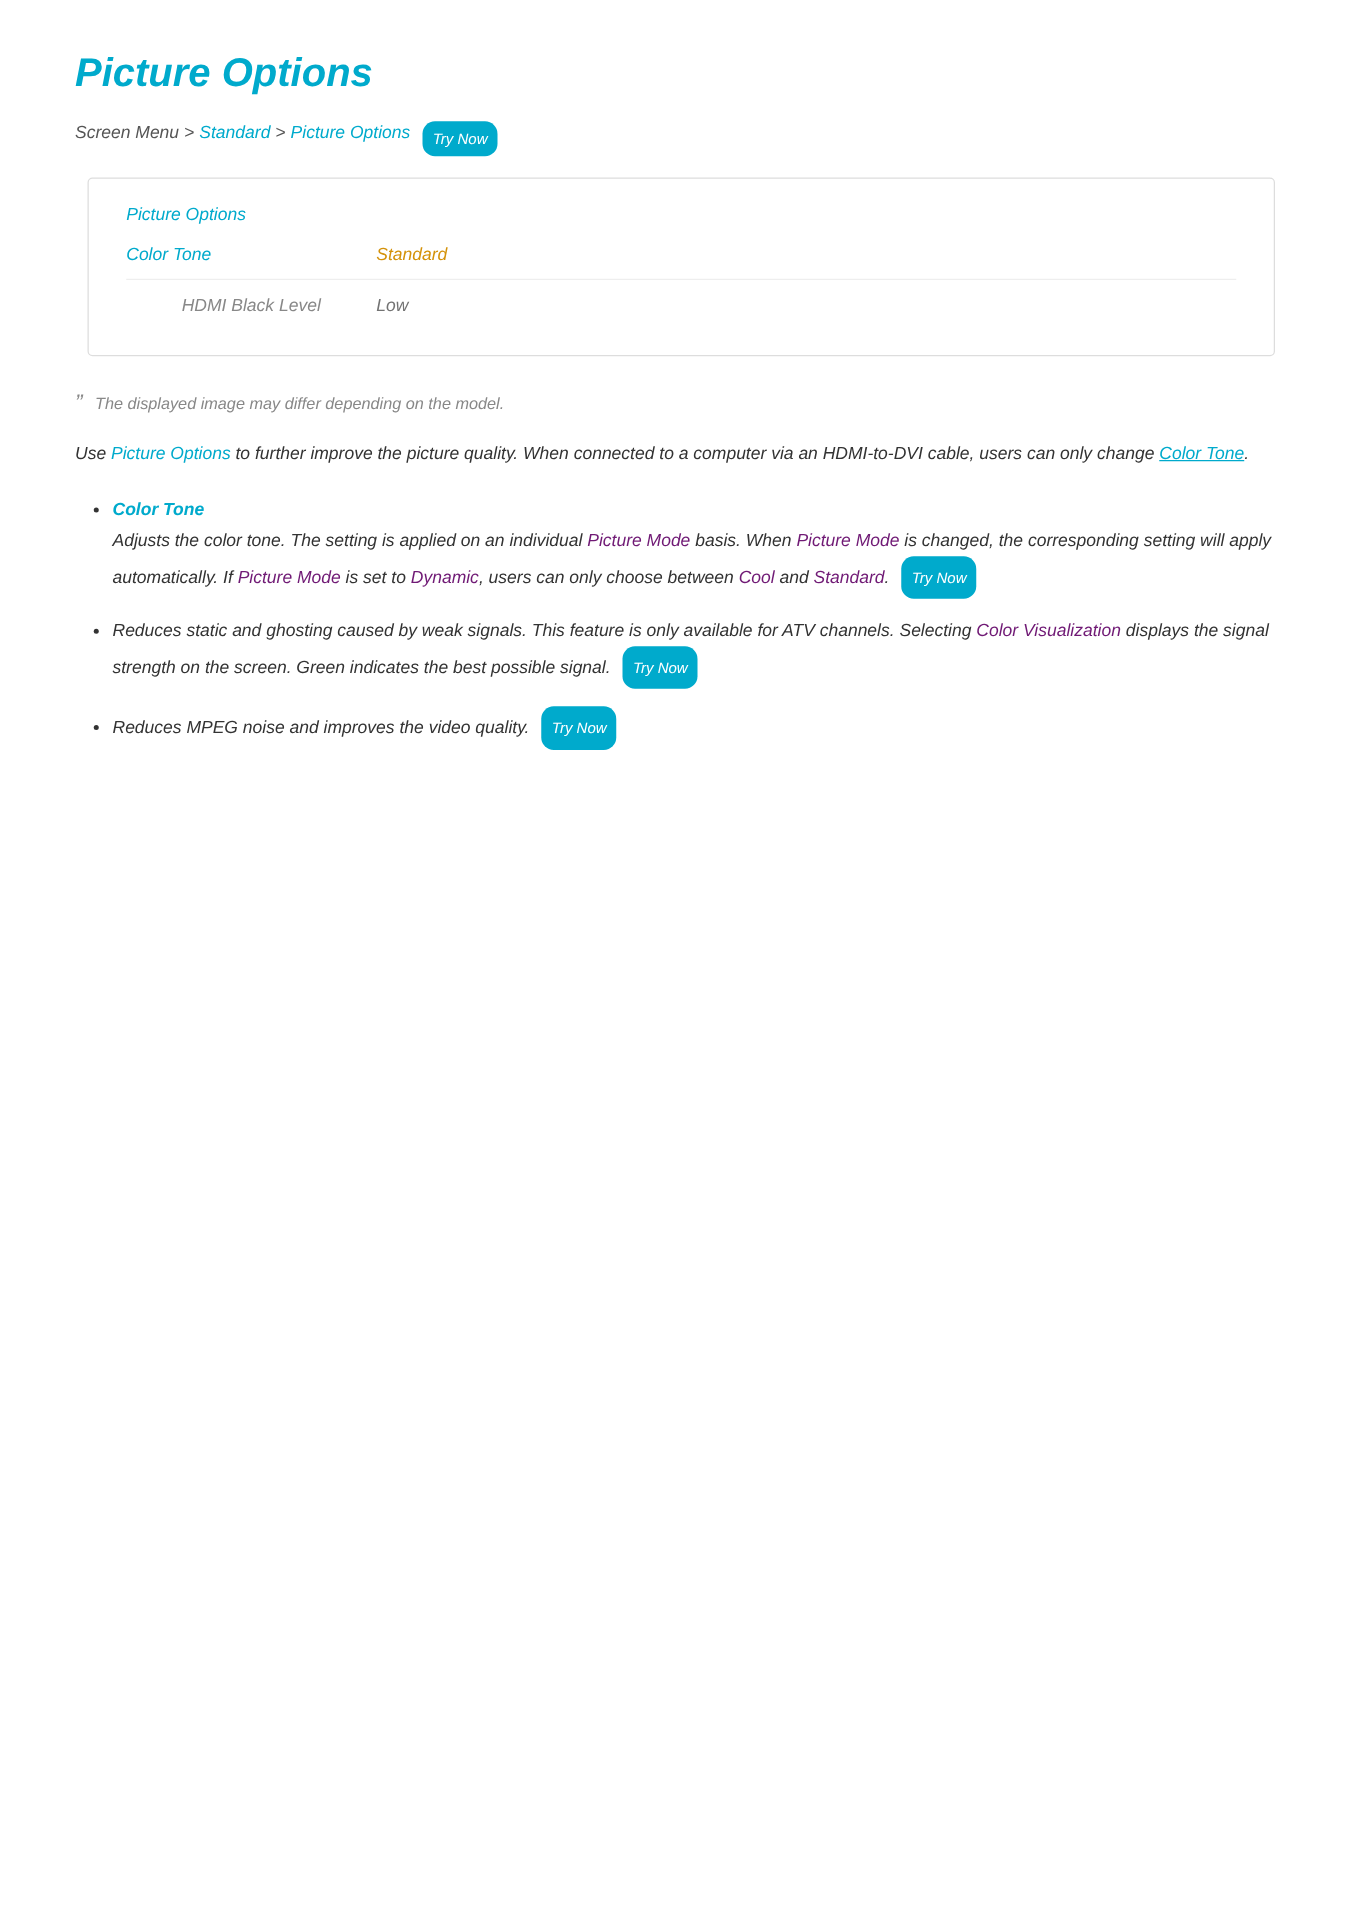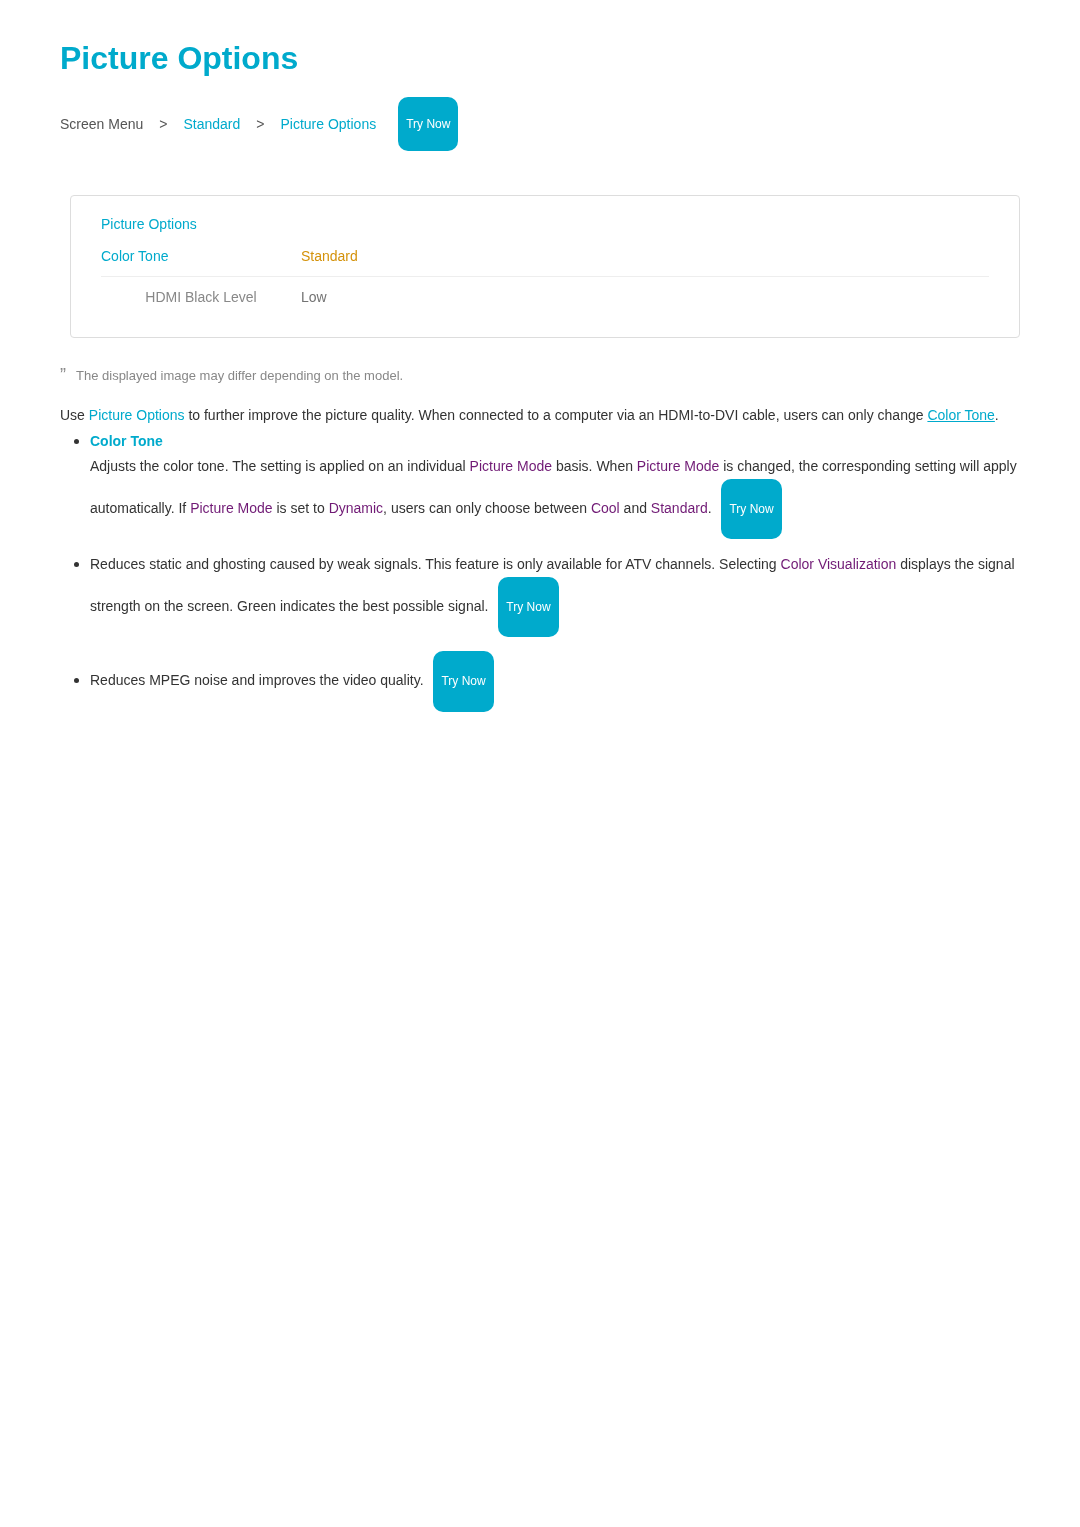--- a/index.html
+++ b/index.html
@@ -1,18 +1,19 @@
 <!DOCTYPE html>
 <html><head>
   <meta charset="utf-8">
   <style>
     * {
       margin: 0;
       padding: 0;
       box-sizing: border-box;
+      font-style: italic;
     }
 
     body {
       background: #ffffff;
       font-family: Arial, sans-serif;
       font-size: 15px;
       color: #333333;
       padding: 40px 60px;
       max-width: 1080px;
     }
@@ -20,39 +21,39 @@
     h1.page-title {
       color: #00aacc;
       font-size: 32px;
       font-weight: bold;
       margin-bottom: 20px;
     }
 
     .breadcrumb {
       font-size: 14px;
       color: #555;
-      margin-bottom: 44px;
+      margin-bottom: 17px;
       display: flex;
-      align-items: center;
-      gap: 16px;
+      align-items: flex-start;
+      gap: 4px;
     }
 
     .breadcrumb .link {
       color: #00aacc;
     }
 
     .breadcrumb .separator {
       color: #555;
     }
 
     .try-now-badge {
       background-color: #00aacc;
       color: white;
       font-size: 12px;
-      padding: 20px 8px;
+      padding: 7px 8px;
       border-radius: 10px;
       margin-left: 6px;
       display: inline-block;
     }
 
     .settings-box {
       border: 1px solid #dddddd;
       border-radius: 4px;
       padding: 20px 30px;
       margin-bottom: 30px;
@@ -111,21 +112,21 @@
       font-size: 18px;
       color: #888888;
       line-height: 1;
       margin-top: -2px;
     }
 
     .body-text {
       font-size: 14px;
       line-height: 1.7;
       color: #333333;
-      margin-bottom: 4px;
+      margin-bottom: 24px;
     }
 
     .body-text .link {
       color: #00aacc;
     }
 
     .body-text .link-underline {
       color: #00aacc;
       text-decoration: underline;
     }

